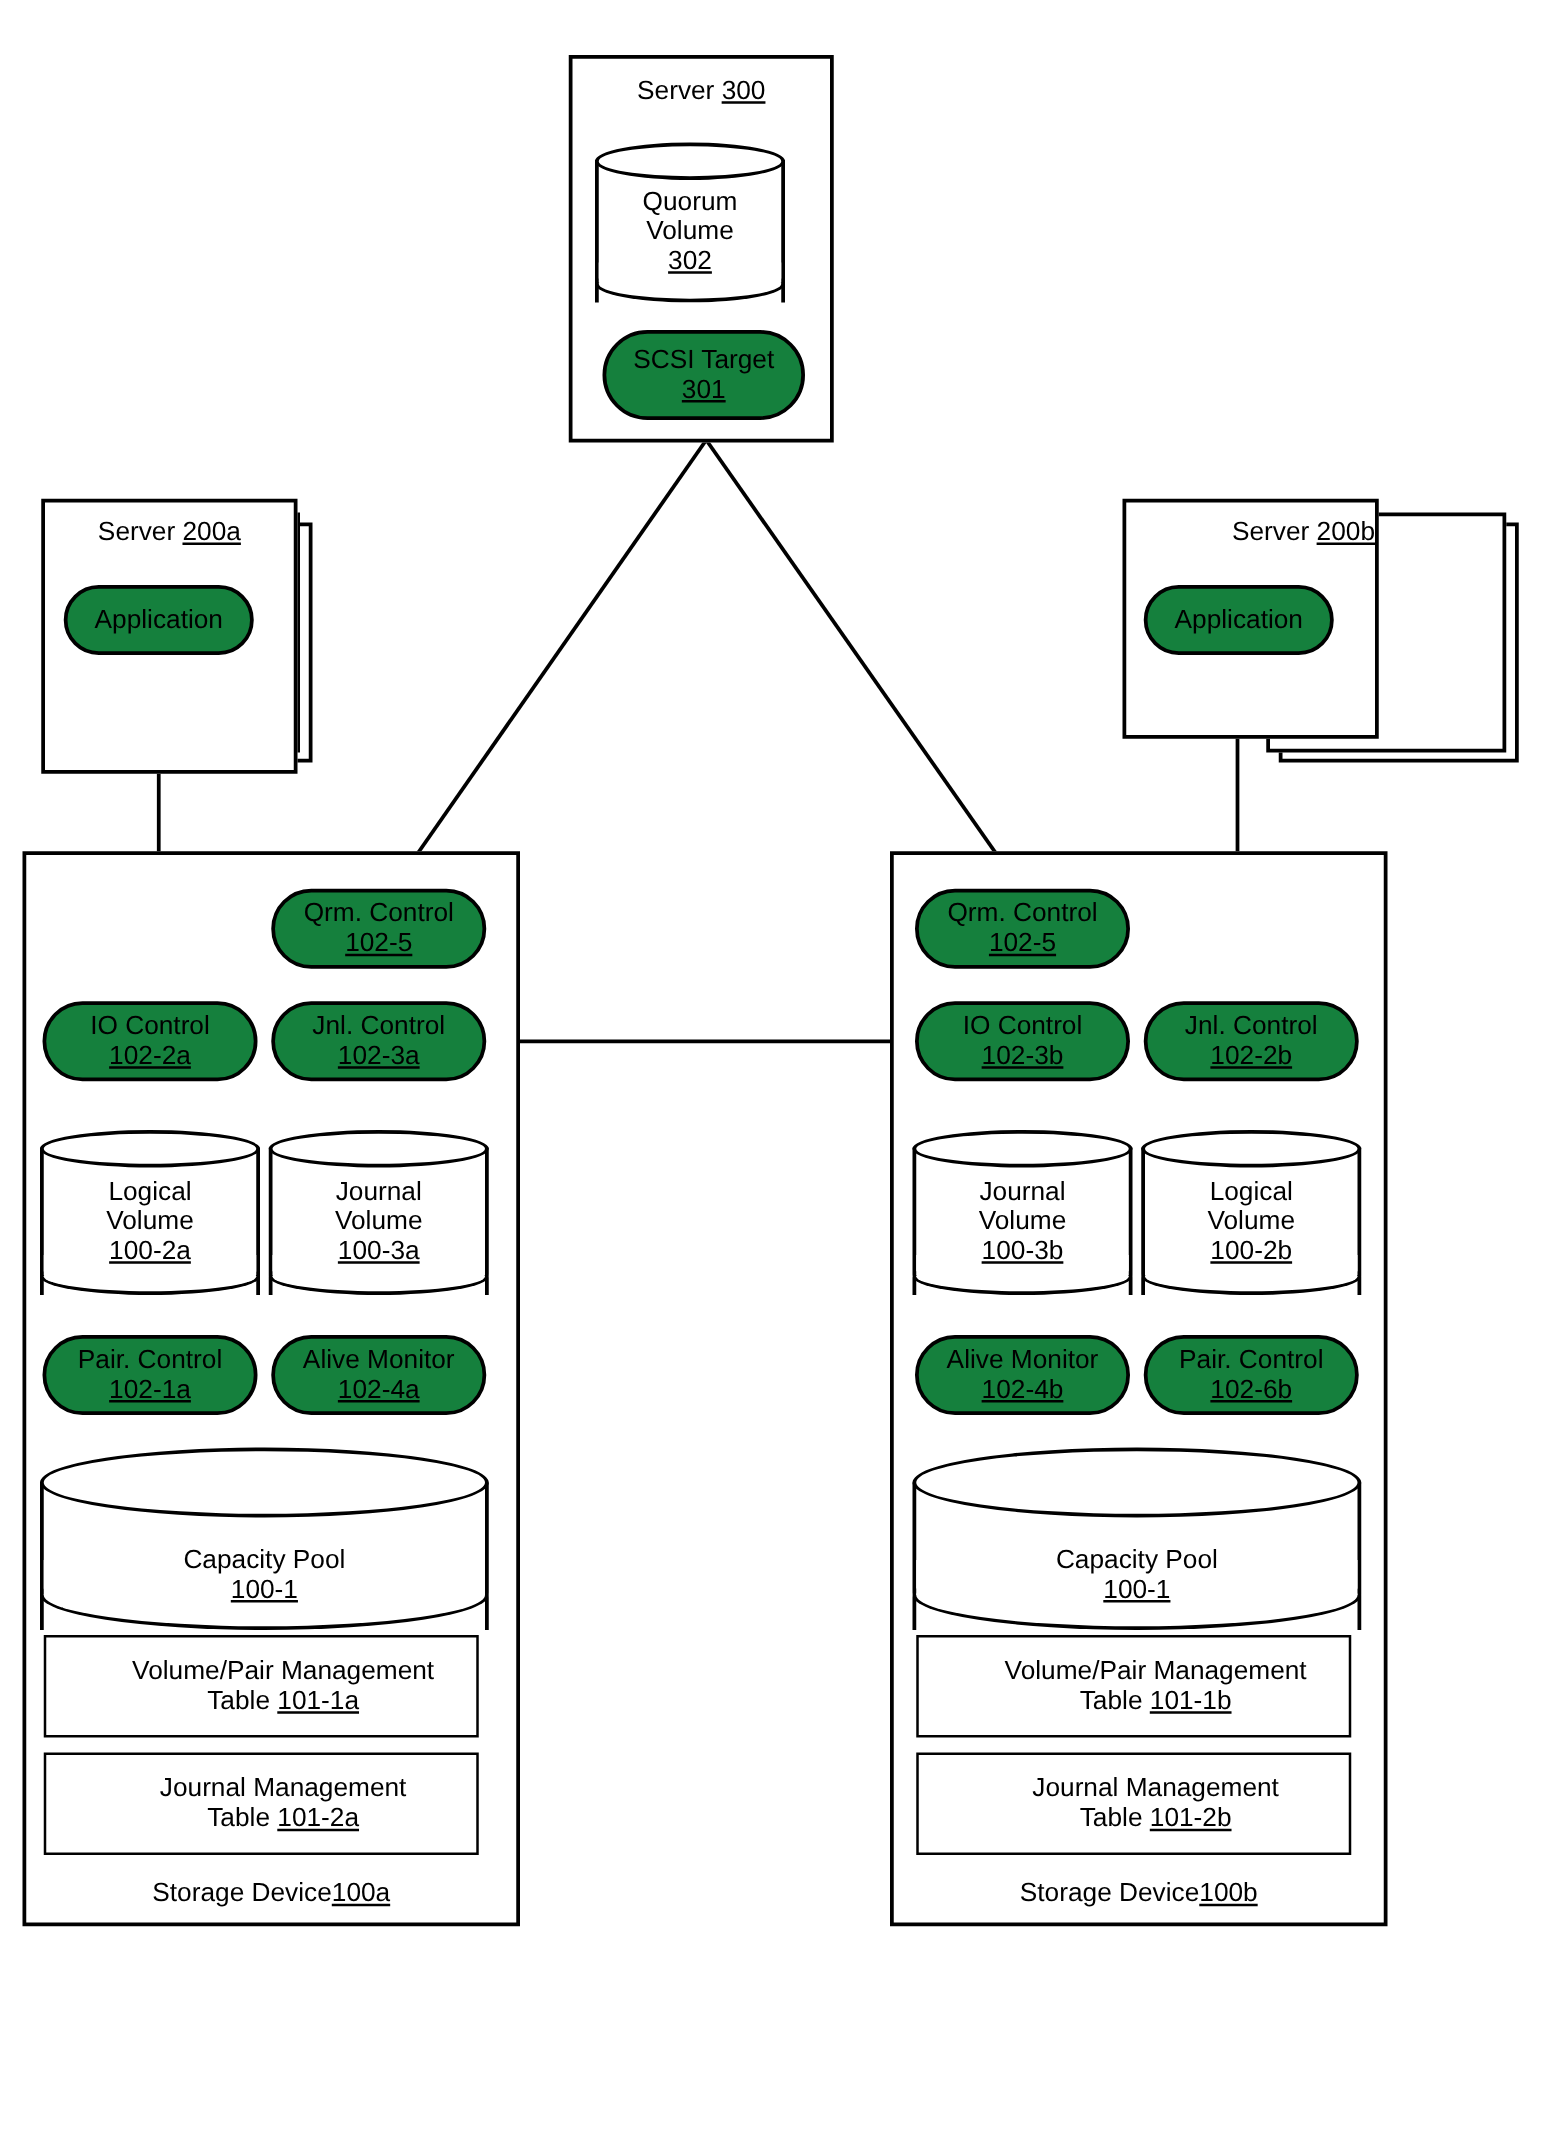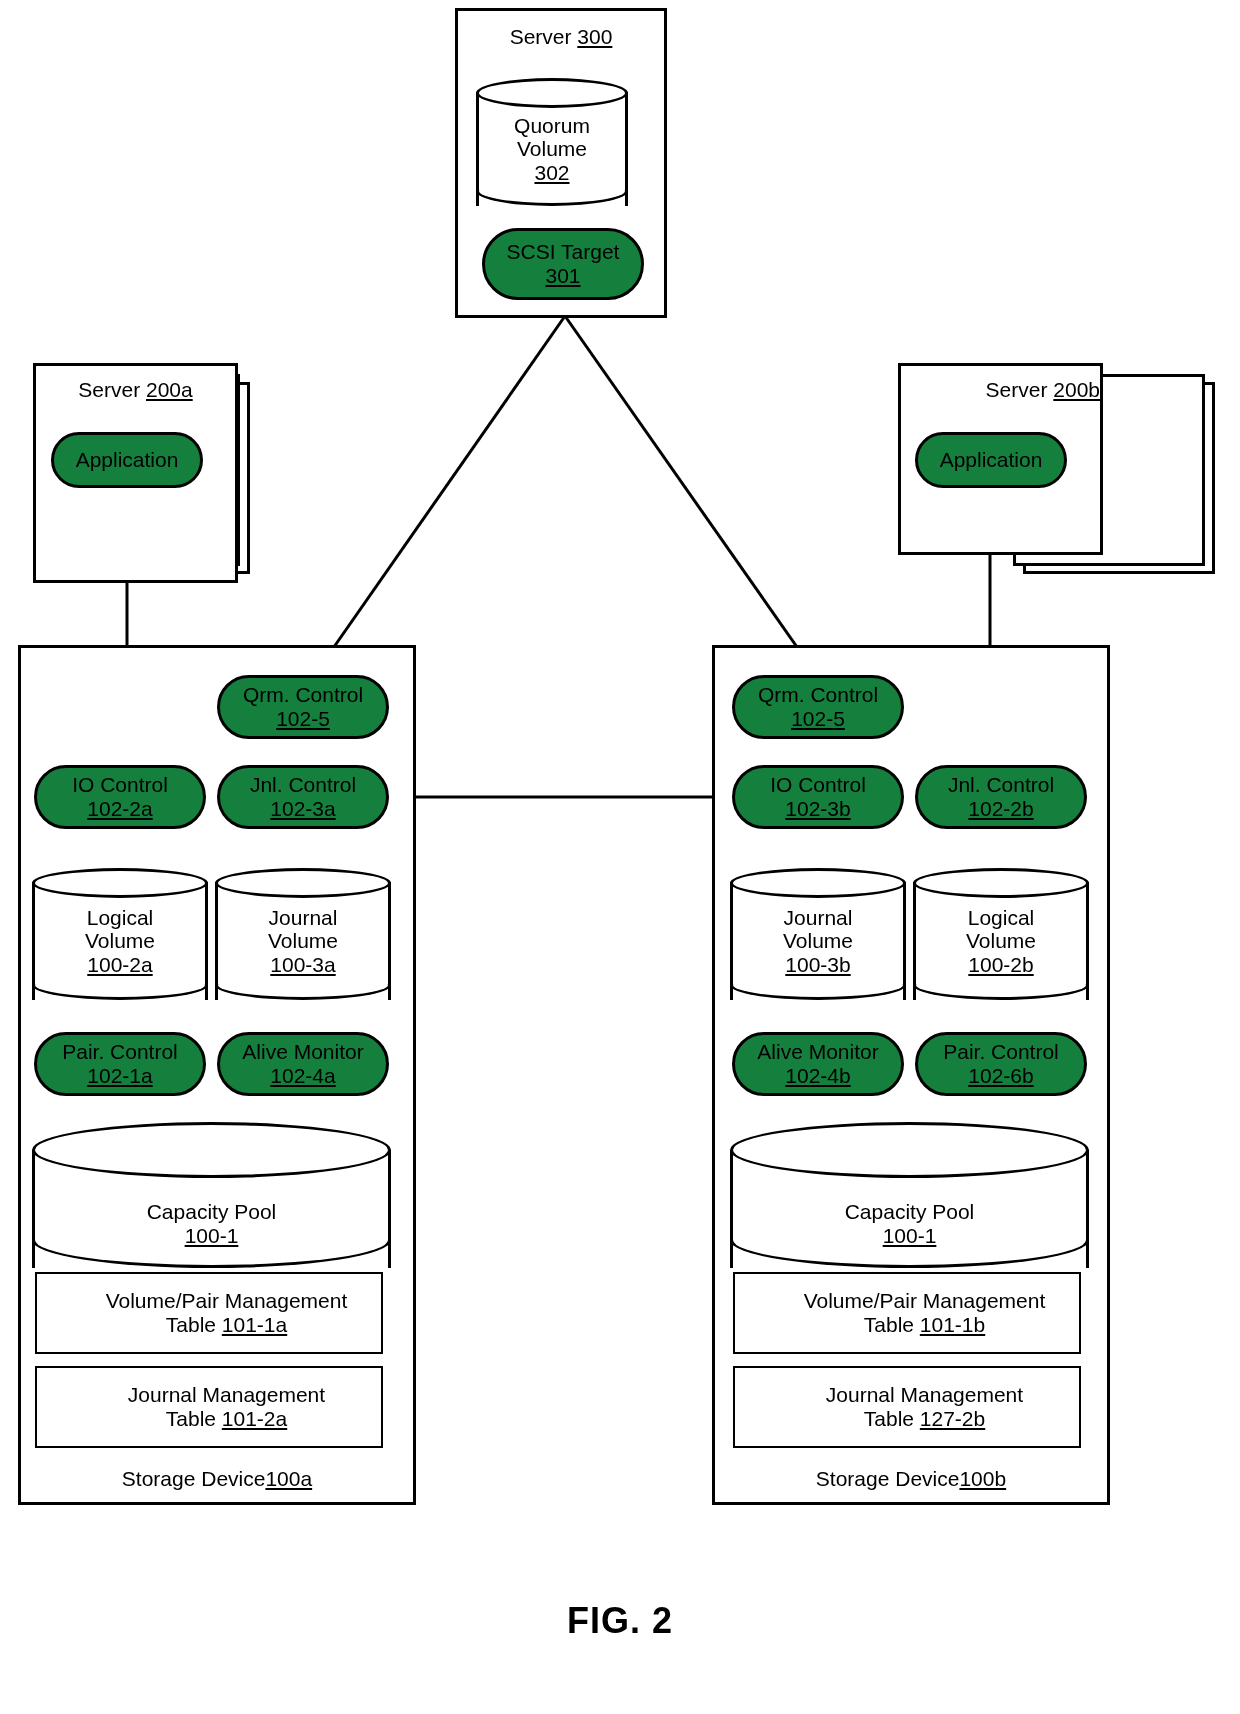--- a/index.html
+++ b/index.html
@@ -1,17 +1,17 @@
 <!DOCTYPE html>
 <html><head>
 <meta charset="utf-8">
 <style>
   html,body{margin:0;padding:0;background:#fff;}
   body{width:1240px;height:1714px;position:relative;font-family:"Liberation Sans",sans-serif;color:#000;overflow:hidden;}
-  .canvas{position:absolute;inset:0;}
+  .canvas{position:absolute;inset:0;margin-top:36px;}
   svg.wires{position:absolute;left:0;top:0;width:1240px;height:1714px;pointer-events:none;}
 
   
   .node{position:absolute;box-sizing:border-box;display:flex;align-items:center;justify-content:center;text-align:center;line-height:1.12;}
 
   .rect{border:3px solid #000;background:#fff;}
   .rect-thin{border:2.5px solid #000;background:#fff;padding-left:35px;}
   .pill{border:3px solid #000;background:#15803d;border-radius:999px;}
   .u{text-decoration:underline;text-underline-offset:2px;}
   .t20{font-size:21px;}
@@ -238,18 +238,17 @@
     </div>
   </div>
 
   <div class="node rect-thin t20" style="left:733px;top:1272px;width:348px;height:82px;flex-direction:column;">
     <span>Volume/Pair Management</span>
     <span><span>Table </span><span class="u">101-1b</span></span>
   </div>
 
   <div class="node rect-thin t20" style="left:733px;top:1366px;width:348px;height:82px;flex-direction:column;">
     <span>Journal Management</span>
-    <span><span>Table </span><span class="u">127-2b</span></span>
-  </div>
-
-  <div class="figlabel" style="left:0;top:1600px;">FIG. 2</div>
+    <span><span>Table </span><span class="u">101-2b</span></span>
+  </div>
+
 
 </div>
 
 </body></html>

